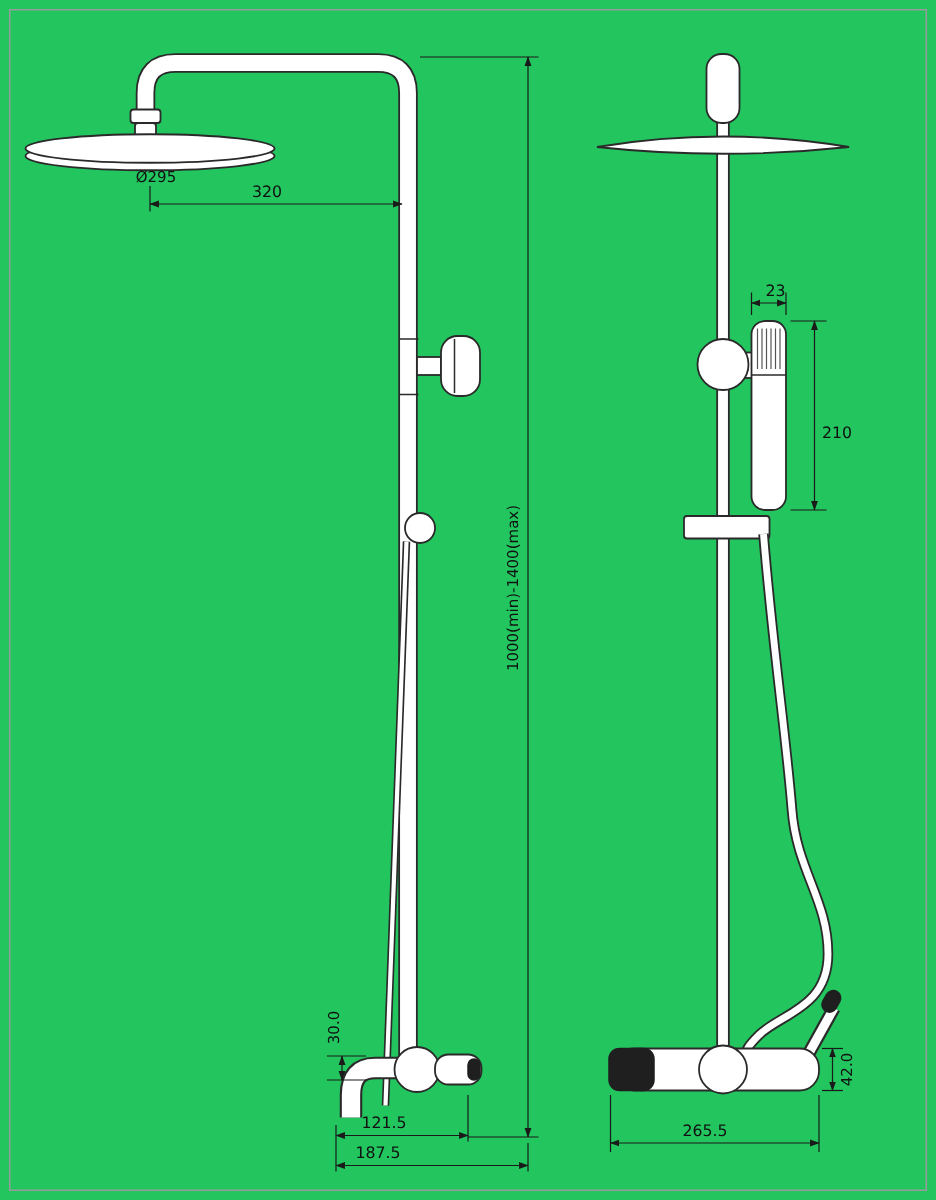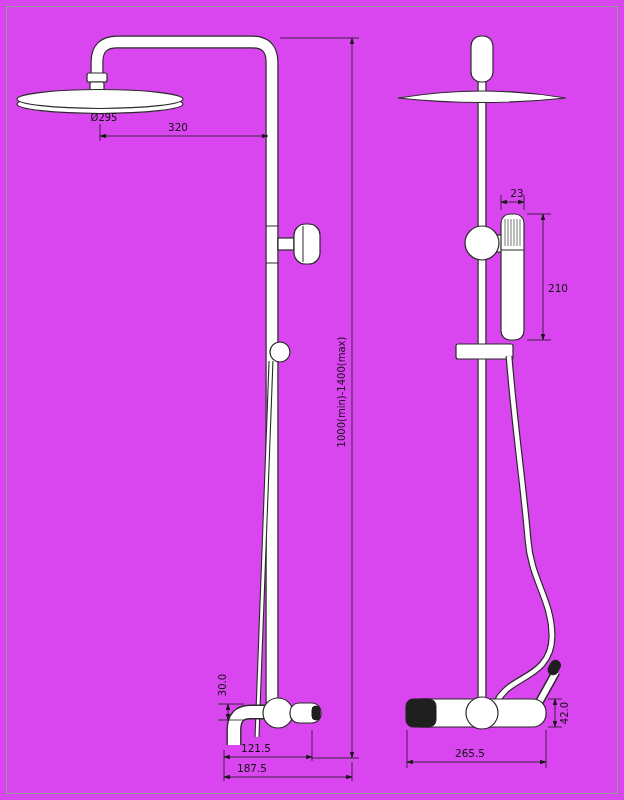--- a/index.html
+++ b/index.html
@@ -1,20 +1,20 @@
 <!DOCTYPE html>
 <html><head>
 <meta charset="utf-8">
 <style>
   html, body { margin: 0; padding: 0; background: #ffffff; }
   .page {
     position: relative;
     width: 624px;
     height: 800px;
-    background: #d946ef;
+    background: #22c55e;
     font-family: "DejaVu Sans", sans-serif;
   }
   svg { display: block; }
   .s-out { fill: none; stroke: #2a2a2a; }
   .s-in  { fill: none; stroke: #ffffff; }
   .shape { fill: #ffffff; stroke: #2a2a2a; stroke-width: 1.2; }
   .shape-dark { fill: #1f1f1f; stroke: #1f1f1f; stroke-width: 1; }
   .tick { stroke: #2a2a2a; stroke-width: 1; fill: none; }
   .dim  { stroke: #1a1a1a; stroke-width: 0.8; fill: none; }
   .spray { stroke: #555; stroke-width: 0.8; fill: none; }

